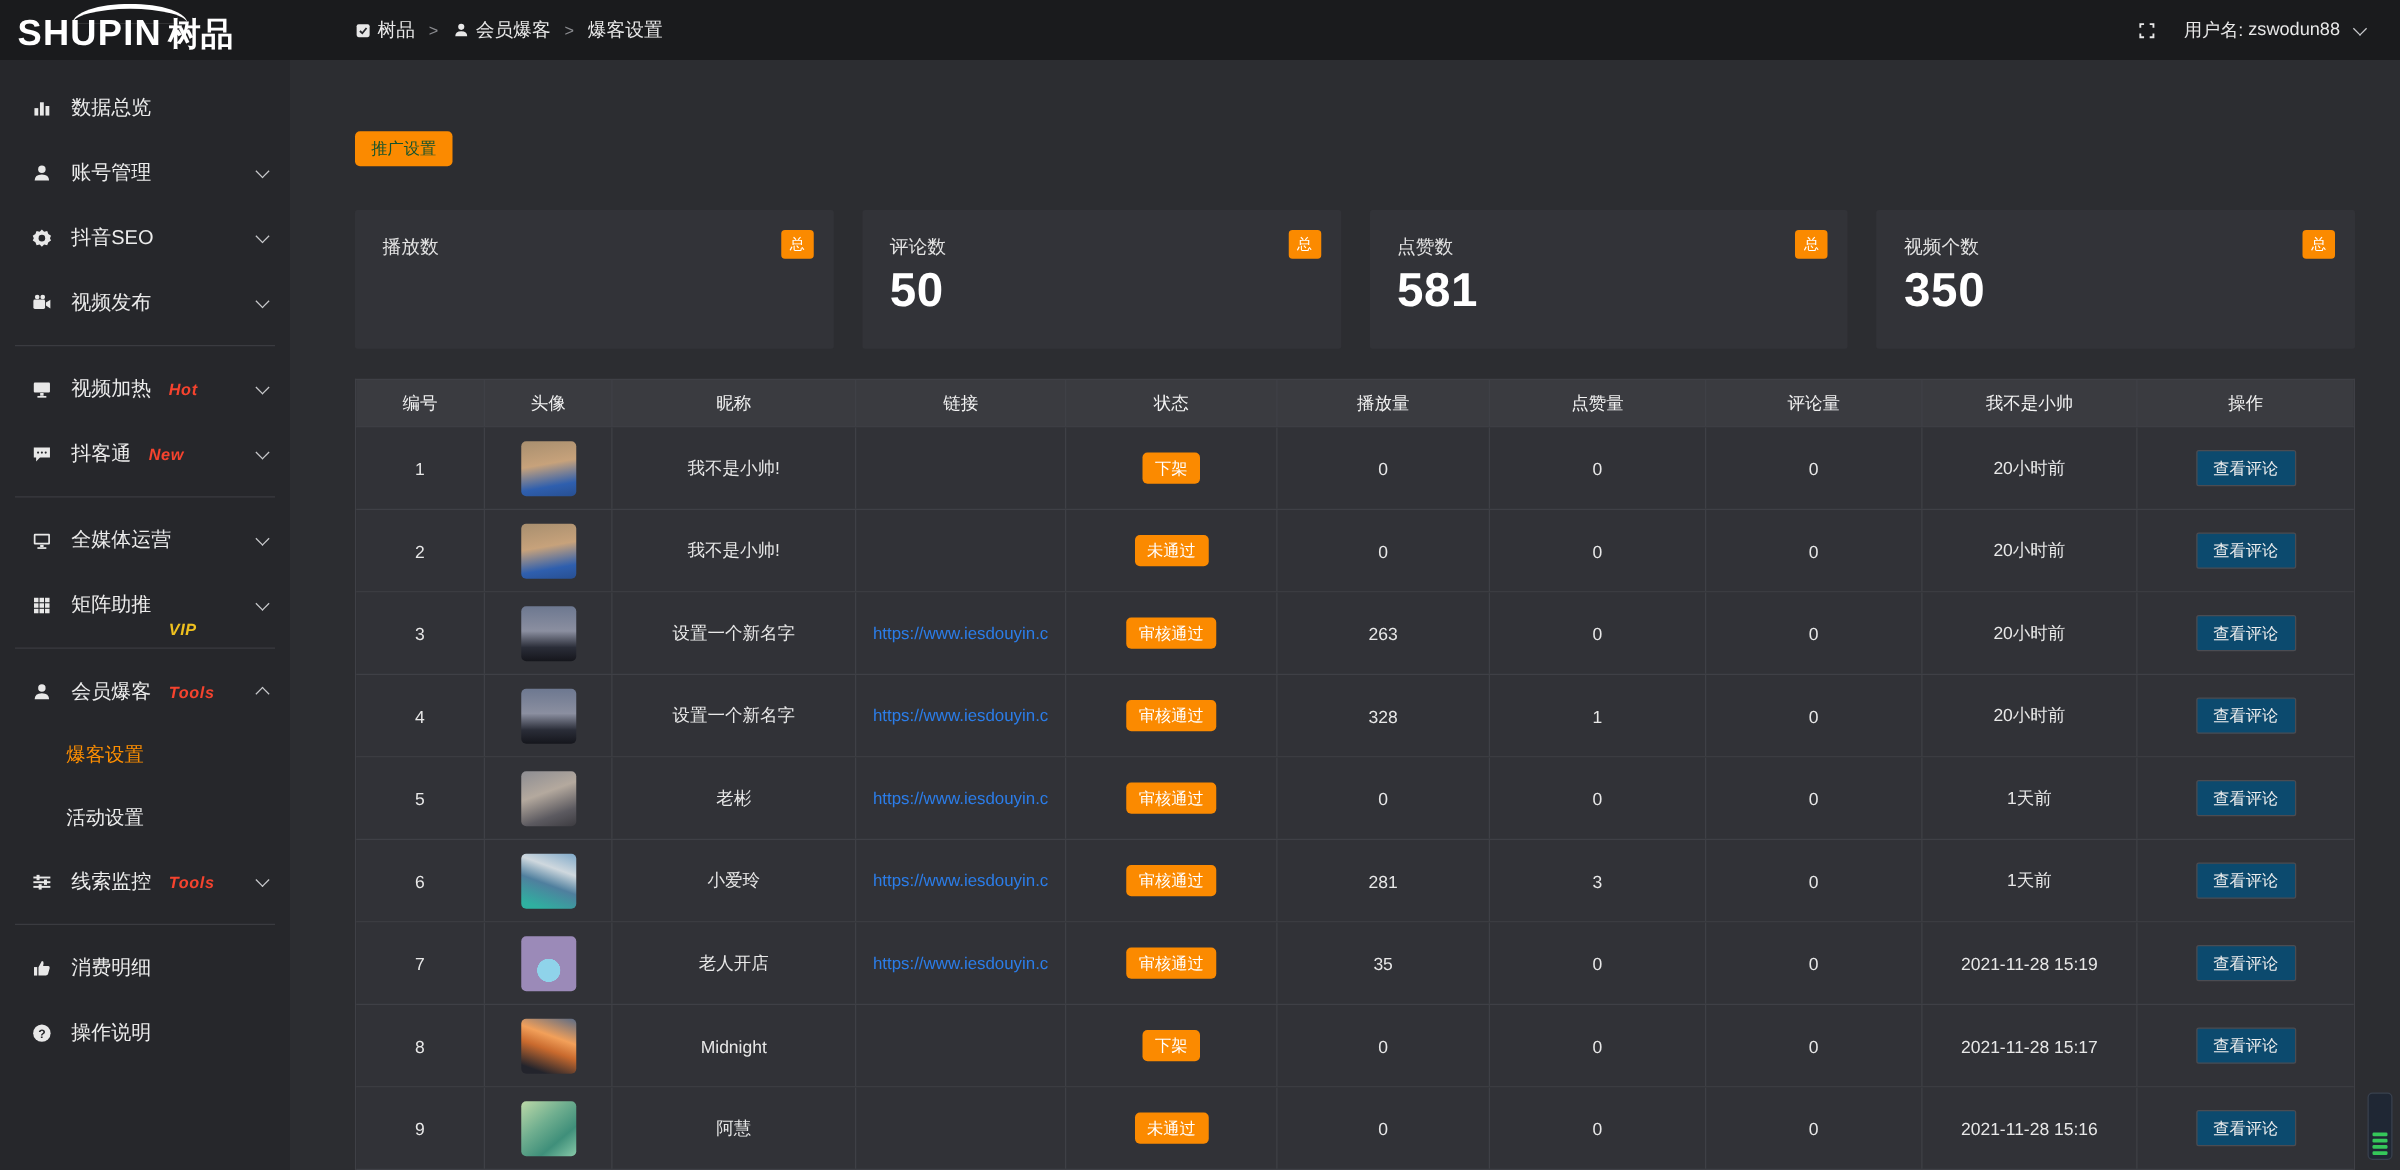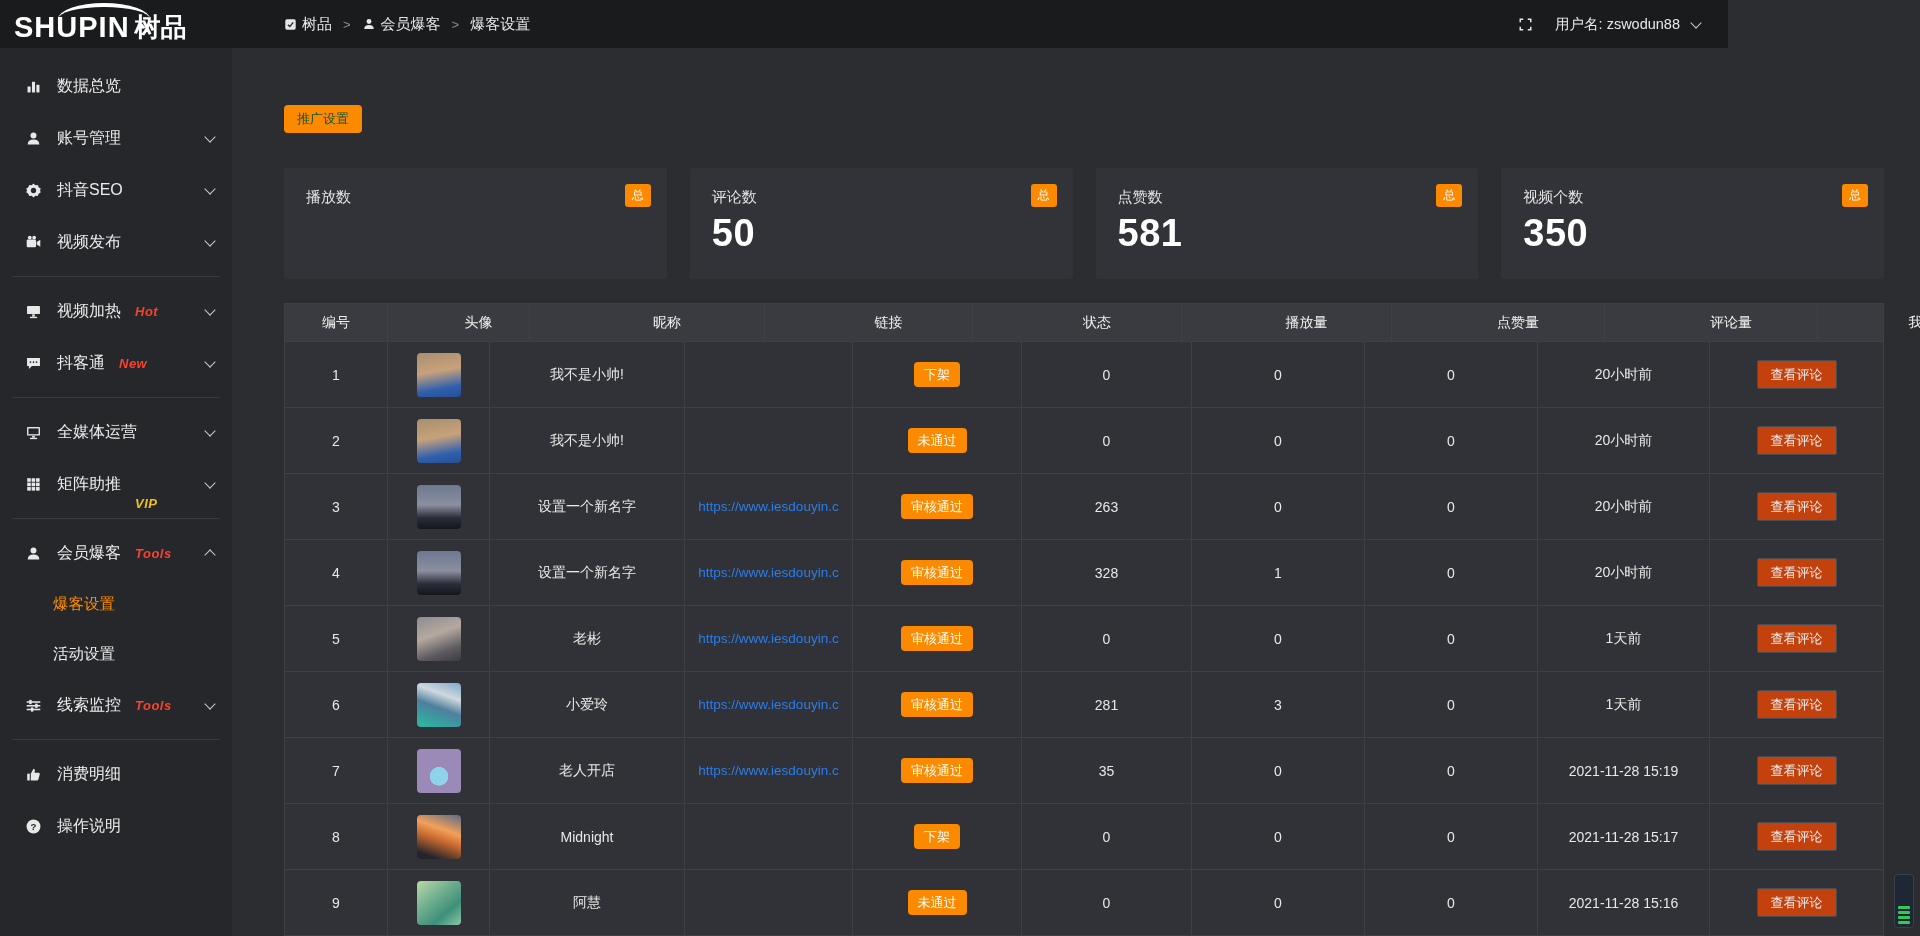--- a/index.html
+++ b/index.html
@@ -3,21 +3,21 @@
 <meta charset="utf-8">
 <style>
   * { box-sizing: border-box; margin: 0; padding: 0; }
   html,body { width:1920px; height:936px; overflow:hidden; }
   body {
     font-family: "Liberation Sans", "DejaVu Sans", sans-serif;
     background:#2c2d31; color:#e8e8e8; position:relative;
   }
   
   .topbar {
-    position:absolute; top:0; left:0; width:1728px; height:48px;
+    position:absolute; top:0; left:0; width:1920px; height:48px;
     background:#1a1b1d; display:flex; align-items:center; z-index:5;
   }
   .logo {
     width:232px; height:48px; display:flex; align-items:center;
     padding-left:14px; position:relative; cursor:pointer;
   }
   .logo-arc {
     position:absolute; left:58px; top:3px; width:92px; height:16px;
     border-top:4px solid #fff; border-radius:50% 50% 0 0 / 100% 100% 0 0;
   }
@@ -73,36 +73,36 @@
     position:absolute; top:16px; right:16px; background:#fb8a00; color:#fff;
     font-size:12px; padding:3px 7px; border-radius:3px;
   }
   
   .tbl { margin-top:24px; width:1600px; border:1px solid #3f4046; border-bottom:none; }
   .t-row {
     display:grid; height:66px;
     grid-template-columns:103px 102px 195px 168px 169px 170px 173px 173px 172px 173px;
     background:#313237; border-bottom:1px solid #3f4046;
   }
-  .t-row.t-head { height:38px; background:#3a3b40;gap:40px; }
+  .t-row.t-head { height:38px; background:#3a3b40; }
   .t-cell {
     display:flex; align-items:center; justify-content:center;
     font-size:14px; color:#e8e8e8; border-right:1px solid #3f4046;
     overflow:hidden; padding:0 6px; white-space:nowrap;
   }
   .t-cell:last-child { border-right:none; }
   .t-head .t-cell { font-size:14px; color:#f2f2f2; font-weight:500; }
   .avatar { width:44px; height:44px; border-radius:4px; flex:none; align-self:center; }
   .link { color:#2b7de9; font-size:13.5px; cursor:pointer; width:100%; text-align:center; overflow:hidden; }
   .status-badge {
     background:#fb8a00; color:#fff; font-size:13px; padding:6px 10px;
     border-radius:4px; cursor:default; line-height:1;
   }
   .act-btn {
-    background:#c2410c; color:#eee; font-size:13px; padding:7px 13px;
+    background:#0c4a6e; color:#eee; font-size:13px; padding:7px 13px;
     border:1px solid #4b4c52; border-radius:2px; cursor:pointer; font-family:inherit; line-height:1;
   }
   
   .float-widget {
     position:absolute; right:6px; bottom:8px; width:20px; height:54px;
     background:#1f2734; border:1px solid #39414f; border-radius:4px;
     display:flex; flex-direction:column; justify-content:flex-end;
     align-items:center; gap:2px; padding:3px; cursor:pointer; z-index:9;
   }
   .float-widget .bar { width:12px; height:3px; background:#35c75a; border-radius:1px; }

